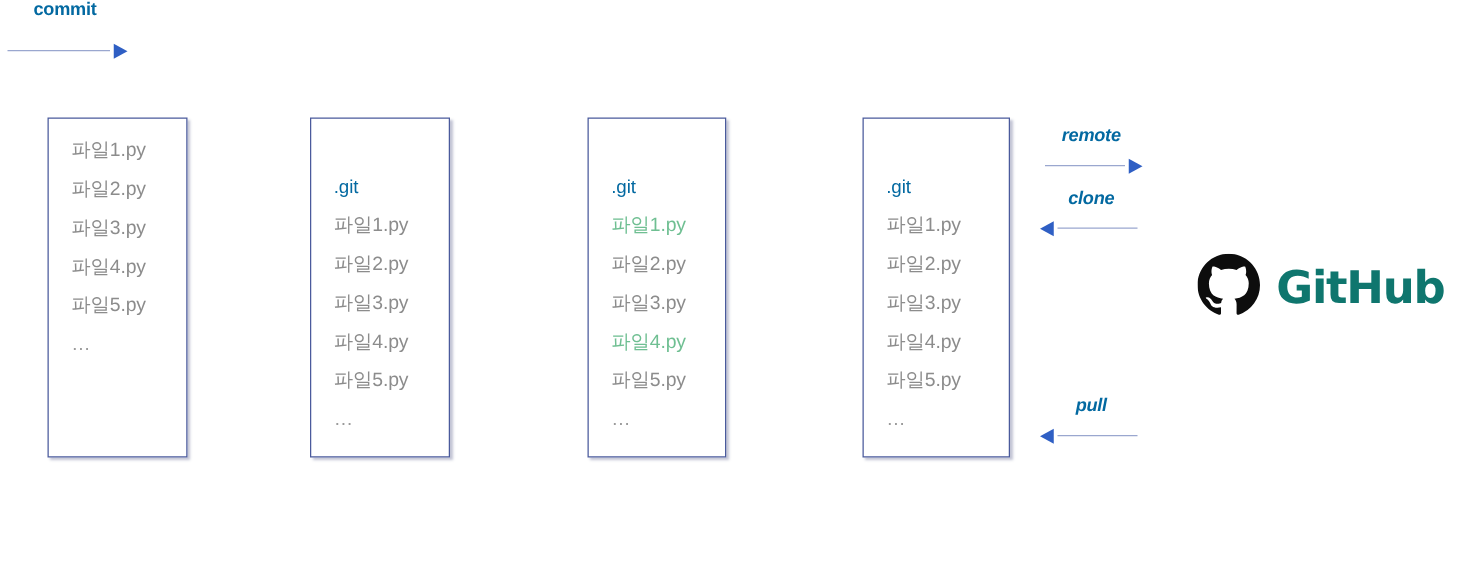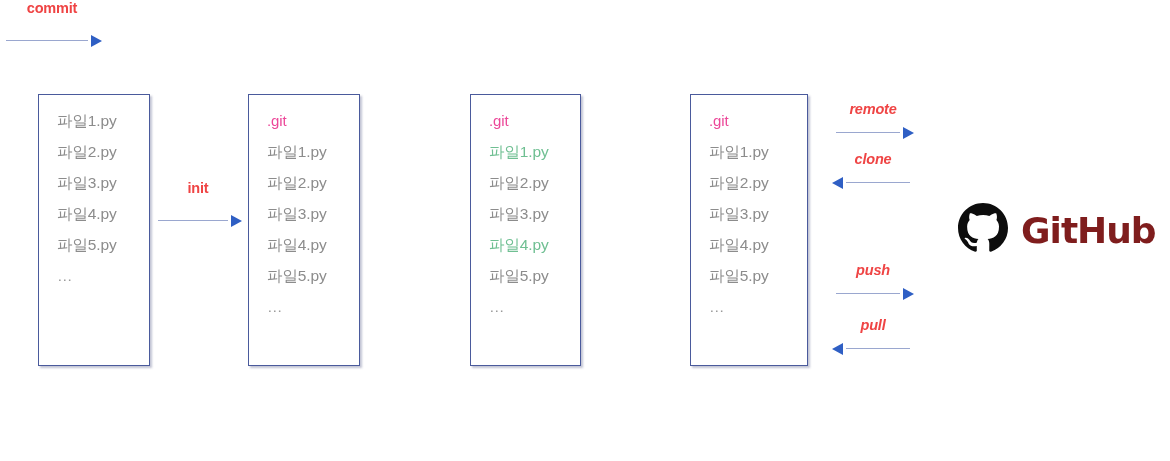--- a/index.html
+++ b/index.html
@@ -38,22 +38,23 @@
   }
   .file-line {
     font-size: 15.5px;
     line-height: 31px;
     height: 31px;
     color: #8c8c8c;
     white-space: nowrap;
     letter-spacing: -0.1px;
   }
   .file-line.git {
-    color: #ec4899;
+    color: #0369a1;
     font-size: 15px;
+    margin-top: 29px;
   }
   .file-line.staged {
     color: #6fbf92;
   }
   .file-line.dots {
     color: #9a9a9a;
     letter-spacing: 1px;
   }
 
   
@@ -64,21 +65,21 @@
 
   
   .step {
     position: absolute;
     width: 92px;
     text-align: center;
   }
   .step-label {
     font-size: 14.5px;
     font-weight: 700;
-    color: #ef4444;
+    color: #0369a1;
     letter-spacing: -0.2px;
   }
   .arrow-row {
     position: relative;
     height: 14px;
     margin-top: 18px;
   }
   .arrow-line {
     position: absolute;
     top: 6px;
@@ -129,48 +130,41 @@
     position: absolute;
     left: 958px;
     top: 203px;
     display: flex;
     align-items: center;
     gap: 13px;
   }
   #github-wordmark {
     font-size: 36px;
     font-weight: 700;
-    color: #7f1d1d;
+    color: #0f766e;
     letter-spacing: -1px;
     font-family: "DejaVu Sans", "Liberation Sans", sans-serif;
   }
 </style>
 </head>
 <body>
 
 <div id="canvas">
 
   <div class="file-box" id="box-working">
     <div class="file-list">
       <div class="file-line">파일1.py</div>
       <div class="file-line">파일2.py</div>
       <div class="file-line">파일3.py</div>
       <div class="file-line">파일4.py</div>
       <div class="file-line">파일5.py</div>
       <div class="file-line dots">…</div>
     </div>
   </div>
 
-  <div class="step" id="step-init">
-    <div class="step-label">init</div>
-    <div class="arrow-row arrow-right">
-      <div class="arrow-line"></div>
-      <div class="arrow-head"></div>
-    </div>
-  </div>
 
   <div class="file-box" id="box-init">
     <div class="file-list">
       <div class="file-line git">.git</div>
       <div class="file-line">파일1.py</div>
       <div class="file-line">파일2.py</div>
       <div class="file-line">파일3.py</div>
       <div class="file-line">파일4.py</div>
       <div class="file-line">파일5.py</div>
       <div class="file-line dots">…</div>
@@ -221,27 +215,20 @@
   </div>
 
   <div class="remote-op" id="op-clone">
     <div class="step-label">clone</div>
     <div class="arrow-row arrow-left">
       <div class="arrow-line"></div>
       <div class="arrow-head"></div>
     </div>
   </div>
 
-  <div class="remote-op" id="op-push">
-    <div class="step-label">push</div>
-    <div class="arrow-row arrow-right">
-      <div class="arrow-line"></div>
-      <div class="arrow-head"></div>
-    </div>
-  </div>
 
   <div class="remote-op" id="op-pull">
     <div class="step-label">pull</div>
     <div class="arrow-row arrow-left">
       <div class="arrow-line"></div>
       <div class="arrow-head"></div>
     </div>
   </div>
 
   <div id="github-logo">

